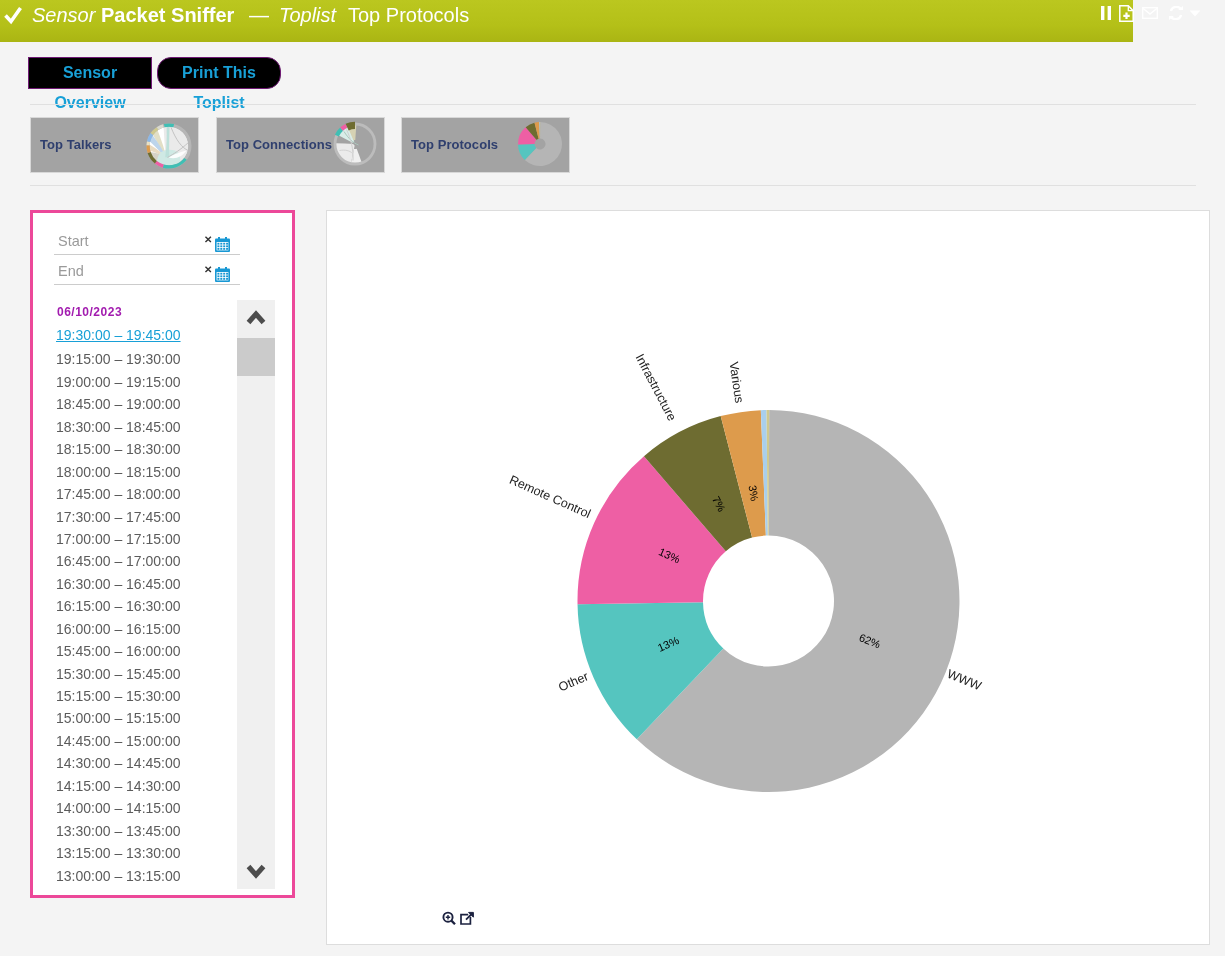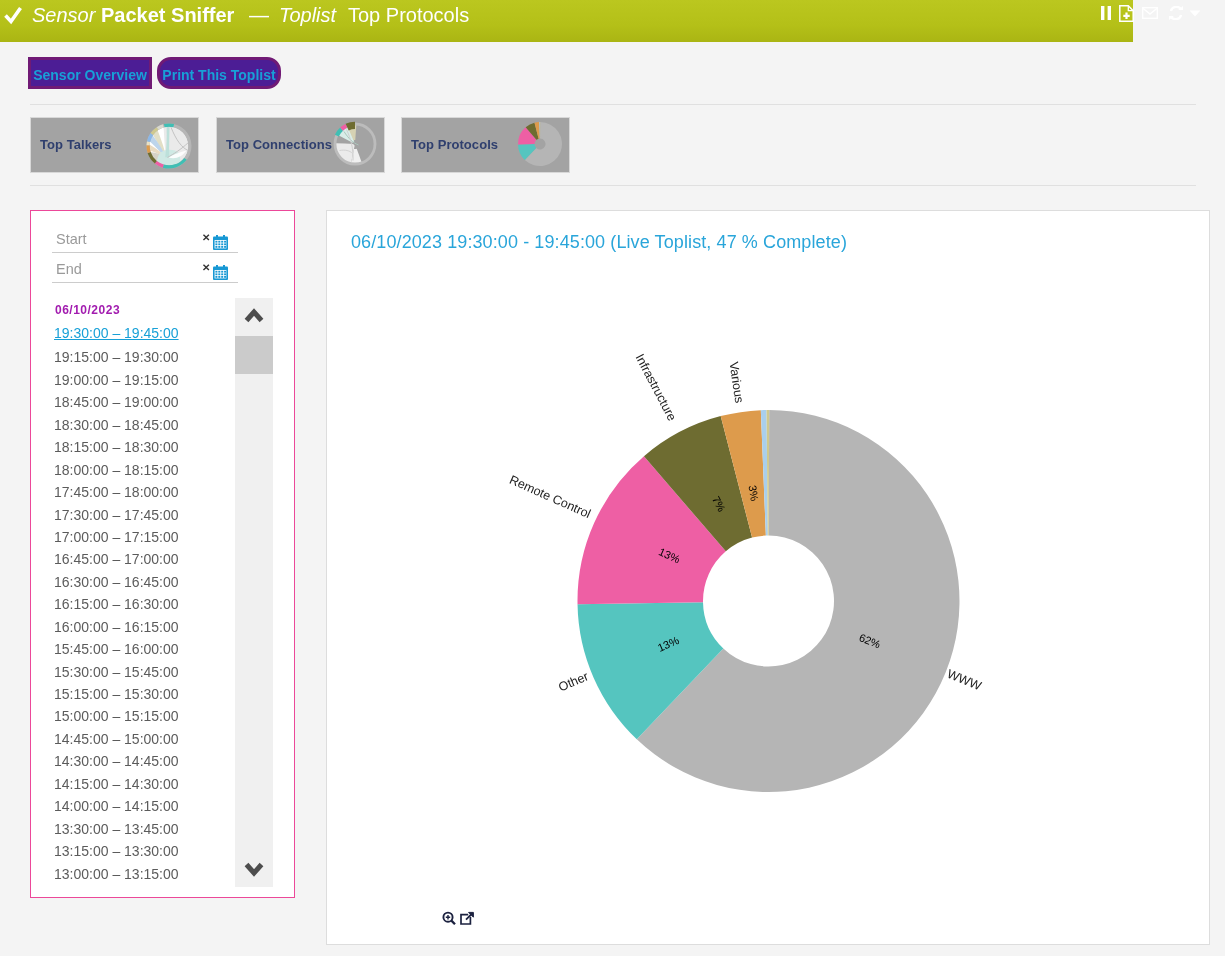--- a/index.html
+++ b/index.html
@@ -2,31 +2,31 @@
 <html><head>
 <meta charset="utf-8">
 <style>
 * { margin:0; padding:0; box-sizing:border-box; }
 html,body { width:1225px; height:956px; background:#f4f4f4; font-family:"Liberation Sans",sans-serif; overflow:hidden; position:relative; }
 .abs { position:absolute; }
 #topbar { position:absolute; left:0; top:0; width:1133px; height:42px; background:linear-gradient(180deg,#bbc71f 0%,#b4c018 60%,#aab513 100%); color:#fff; }
 .tt { position:absolute; top:3px; font-size:20px; line-height:24px; white-space:nowrap; }
 .it { font-style:italic; }
 .bd { font-weight:bold; }
-.btn { position:absolute; background:#4c1d95; border:3px solid #701a75; color:#18a0d7; font-weight:bold; font-size:14px; text-align:center; line-height:30px; height:32px; }
+.btn { position:absolute; background:#000000; border:1px solid #701a75; color:#18a0d7; font-weight:bold; font-size:16px; text-align:center; line-height:30px; height:32px; }
 #btn1 { left:28px; top:57px; width:124px; }
 #btn2 { left:157px; top:57px; width:124px;border-radius:14px; }
 .hdiv { position:absolute; left:30px; width:1166px; height:0; border-top:1px solid #e0e0e0; }
 .tabcard { position:absolute; top:117px; height:56px; background:#a3a3a3; border:1px solid #d8d8d8; }
 .tabcard .lbl { position:absolute; left:9px; top:0; height:53px; line-height:53px; font-size:13px; font-weight:bold; color:#2f3f6e; letter-spacing:0.05px; }
 #tab1 { left:30px; width:169px; }
 #tab2 { left:216px; width:169px;text-decoration:underline; }
 #tab3 { left:401px; width:169px; }
 .tabicon { position:absolute; top:4px; }
-#leftpanel { position:absolute; left:30px; top:210px; width:265px; height:688px; background:#fff; border:1px solid #ec4899; }
+#leftpanel { position:absolute; left:30px; top:210px; width:265px; height:688px; background:#fff; border:3px solid #ec4899; }
 .inp { position:absolute; left:21px; width:186px; height:28px; border-bottom:1px solid #ccc; color:#9a9a9a; font-size:14.5px; }
 .inp .ph { position:absolute; left:4px; top:6px; }
 .inp .xx { position:absolute; left:150px; top:7px; color:#333; font-weight:bold; font-size:10px; }
 #inp1 { top:14px; }
 #inp2 { top:44px; }
 .dt { position:absolute; left:24px; top:92px; font-size:12px; letter-spacing:0.5px; font-weight:bold; color:#a21caf; }
 #tlist { position:absolute; left:23px; top:113px; width:180px; font-size:14px; color:#5b5b5b; }
 #tlist div { height:22.45px; line-height:22.45px; white-space:nowrap; }
 #tlist .sel { color:#18a0d7; text-decoration:underline; position:relative; top:-2px; }
 #sbar { position:absolute; left:204px; top:87px; width:38px; height:589px; background:#f0f0f0; }
@@ -215,21 +215,20 @@
     <svg class="abs" style="left:9px;top:9px" width="20" height="17" viewBox="0 0 20 17">
         <path d="M2.5 13.5 L10 5 L17.5 13.5" stroke="#4d4d4d" stroke-width="5" fill="none"></path>
       </svg>
     <svg class="abs" style="left:9px;top:563px" width="20" height="17" viewBox="0 0 20 17">
         <path d="M2.5 3.5 L10 12 L17.5 3.5" stroke="#4d4d4d" stroke-width="5" fill="none"></path>
       </svg>
   </div>
 </div>
 
 <div id="maincard">
-  <div id="heading">06/10/2023 19:30:00 - 19:45:00 (Live Toplist, 47 % Complete)</div>
   <svg class="abs" style="left:0;top:0" width="884" height="735">
     <path d="M442.17,199.00 A191.0,191.0 0 1 1 309.78,528.32 L396.33,437.43 A65.5,65.5 0 1 0 441.73,324.50 Z" fill="#b5b5b5"></path>
     <path d="M309.78,528.32 A191.0,191.0 0 0 1 250.53,393.33 L376.01,391.14 A65.5,65.5 0 0 0 396.33,437.43 Z" fill="#55c5bf"></path>
     <path d="M250.53,393.33 A191.0,191.0 0 0 1 316.95,245.20 L398.79,340.34 A65.5,65.5 0 0 0 376.01,391.14 Z" fill="#ee5fa4"></path>
     <path d="M316.95,245.20 A191.0,191.0 0 0 1 393.68,205.08 L425.10,326.59 A65.5,65.5 0 0 0 398.79,340.34 Z" fill="#6e6c31"></path>
     <path d="M393.68,205.08 A191.0,191.0 0 0 1 433.83,199.15 L438.87,324.55 A65.5,65.5 0 0 0 425.10,326.59 Z" fill="#dd9b4c"></path>
     <path d="M433.83,199.15 A191.0,191.0 0 0 1 439.50,199.01 L440.81,324.50 A65.5,65.5 0 0 0 438.87,324.55 Z" fill="#a9cfec"></path>
     <path d="M439.50,199.01 A191.0,191.0 0 0 1 442.17,199.00 L441.73,324.50 A65.5,65.5 0 0 0 440.81,324.50 Z" fill="#cfc98f"></path>
     <text x="542.5" y="430.9" transform="rotate(22.0 542.5 430.9)" class="pl">62%</text>
     <text x="341.7" y="433.8" transform="rotate(-23.7 341.7 433.8)" class="pl">13%</text>

